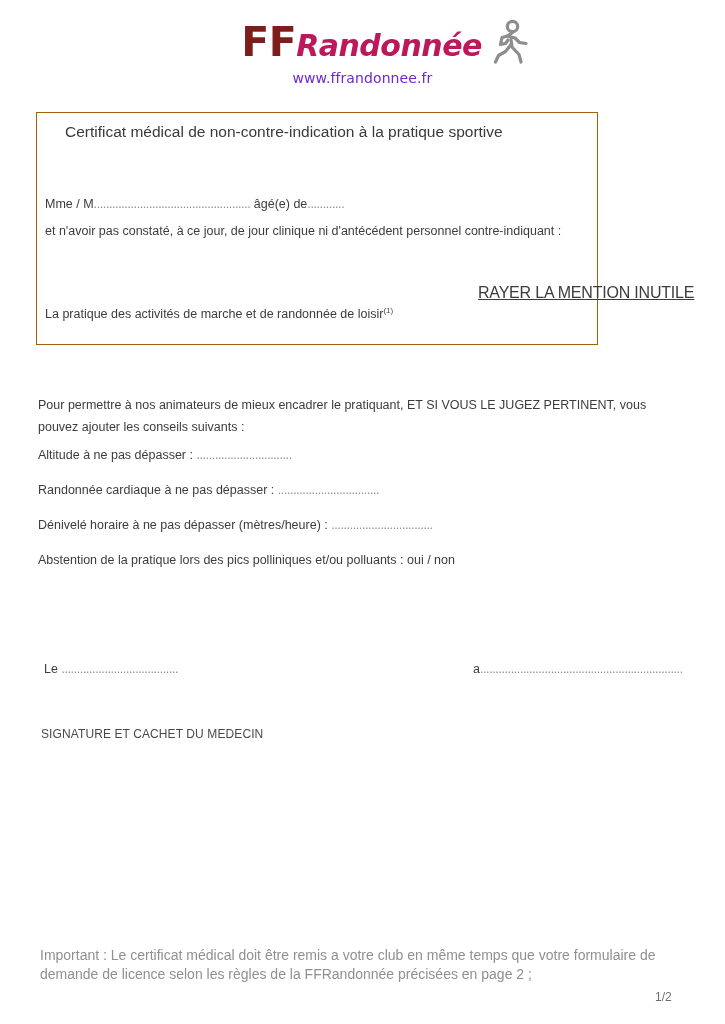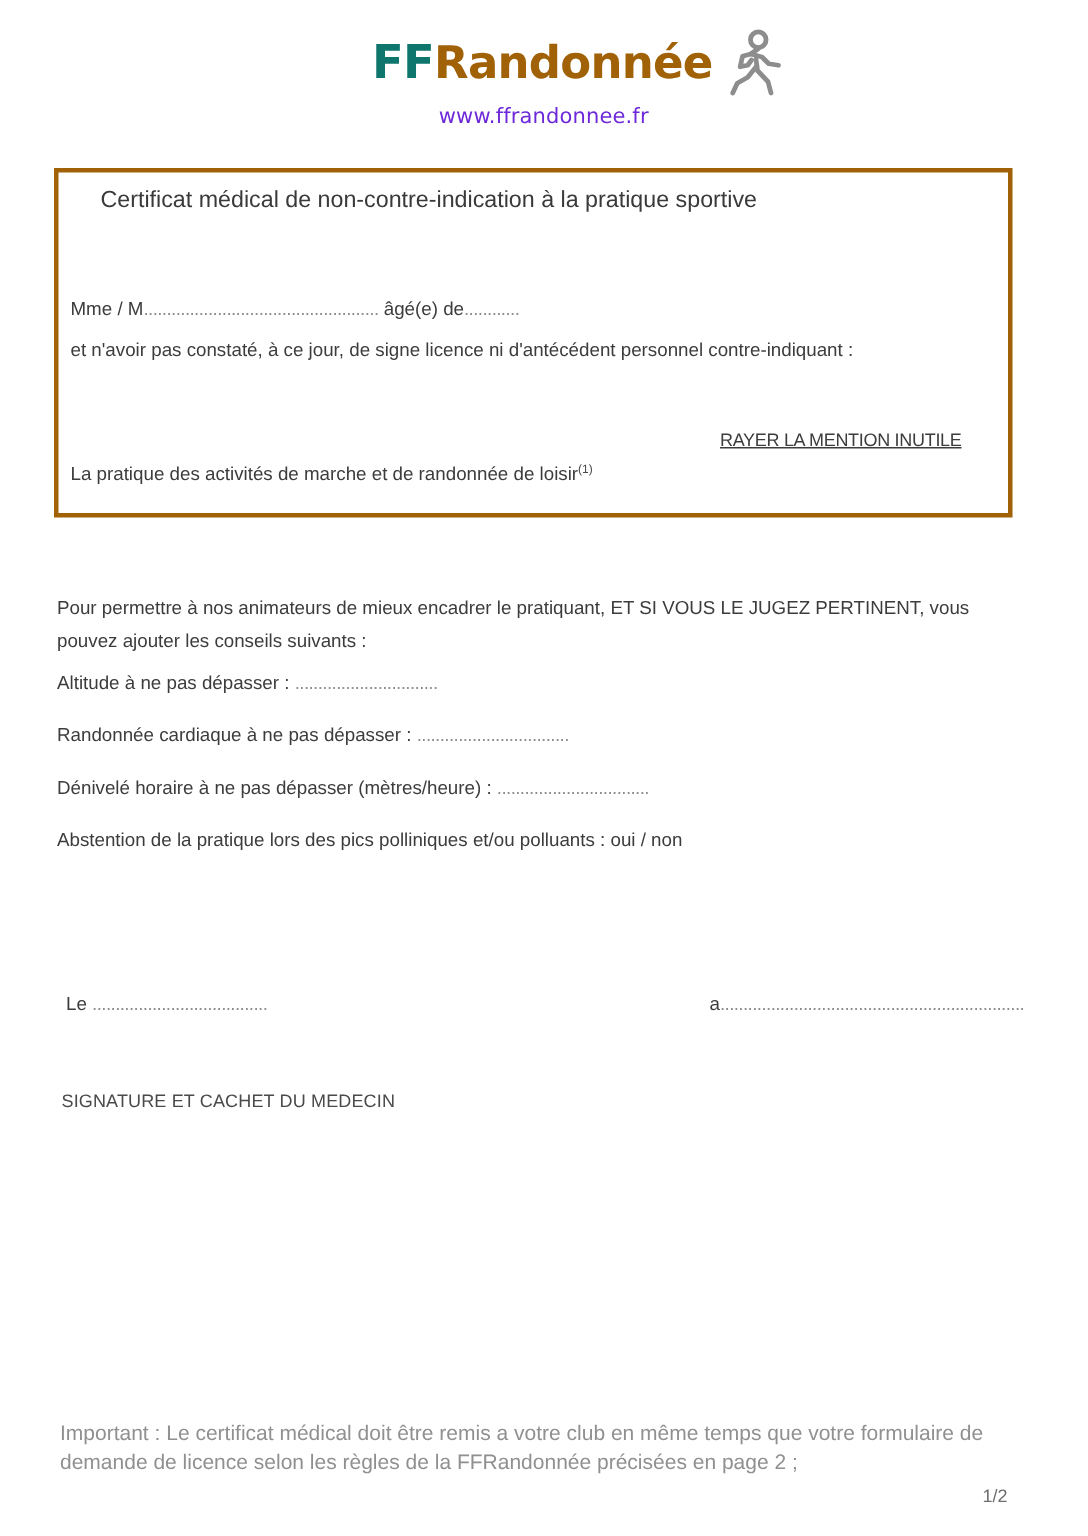--- a/index.html
+++ b/index.html
@@ -33,48 +33,49 @@
   .logo-word {
     font-family: "DejaVu Sans", sans-serif;
     font-size: 30px;
     font-weight: bold;
     color: #8a8a8a;
     letter-spacing: -0.5px;
     line-height: 1;
     white-space: nowrap;
   }
   .logo-word .ff {
-    color: #0f766e;
-    font-size: 31px;
+    color: #7f1d1d;
+    font-size: 41px;
     margin-left: 48px;
   }
   .logo-word .rest {
-    color: #a16207;
+    color: #be185d;
+    font-style: italic;
   }
   .logo-mark {
     width: 44px;
     height: 48px;
     display: inline-block;
   }
   .logo-url {
     margin-top: 4px;
     font-family: "DejaVu Sans", sans-serif;
     font-size: 14px;
     color: #6d28d9;
     letter-spacing: 0.1px;
   }
 
   
   .cert-box {
     position: absolute;
     left: 36px;
     top: 112px;
-    width: 639px;
+    width: 562px;
     height: 233px;
-    border: 3px solid #a16207;
+    border: 1px solid #a16207;
     box-sizing: border-box;
     background: #fff;
   }
   .cert-title {
     position: absolute;
     left: 28px;
     top: 10px;
     font-size: 15.5px;
     color: #3a3a3a;
     white-space: nowrap;
@@ -89,21 +90,21 @@
   .l1 { left: 8px; top: 57px; }
   .l2 { left: 8px; top: 84px; }
   .l3 { left: 8px; top: 111px; }
   .l4 { left: 8px; top: 170px; }
   .l5 { left: 8px; top: 193px; }
 
   .rayer {
     position: absolute;
     left: 441px;
     top: 171px;
-    font-size: 12px;
+    font-size: 16px;
     color: #3c3c3c;
     text-decoration: underline;
     letter-spacing: -0.2px;
     white-space: nowrap;
   }
 
   .sup {
     font-size: 8px;
     vertical-align: super;
     color: #4a4a4a;
@@ -208,21 +209,21 @@
 
 <div class="cert-box">
 
   <div class="cert-title">Certificat médical de non-contre-indication à la pratique sportive</div>
 
 
   <div class="cert-line l2">
     <span>Mme / M</span><span class="dots">...................................................</span> <span>âgé(e) de</span><span class="dots">............</span>
   </div>
 
-  <div class="cert-line l3">et n'avoir pas constaté, à ce jour, de signe licence ni d'antécédent personnel contre-indiquant :</div>
+  <div class="cert-line l3">et n'avoir pas constaté, à ce jour, de jour clinique ni d'antécédent personnel contre-indiquant :</div>
 
 
   <div class="cert-line l5">
     <span>La pratique des activités de marche et de randonnée de loisir</span><span class="sup">(1)</span>
   </div>
 
   <div class="rayer">RAYER LA MENTION  INUTILE</div>
 </div>
 
 <div class="body-para">Pour permettre à nos animateurs de mieux encadrer le pratiquant, ET SI VOUS LE JUGEZ PERTINENT, vous pouvez ajouter les conseils suivants :</div>

